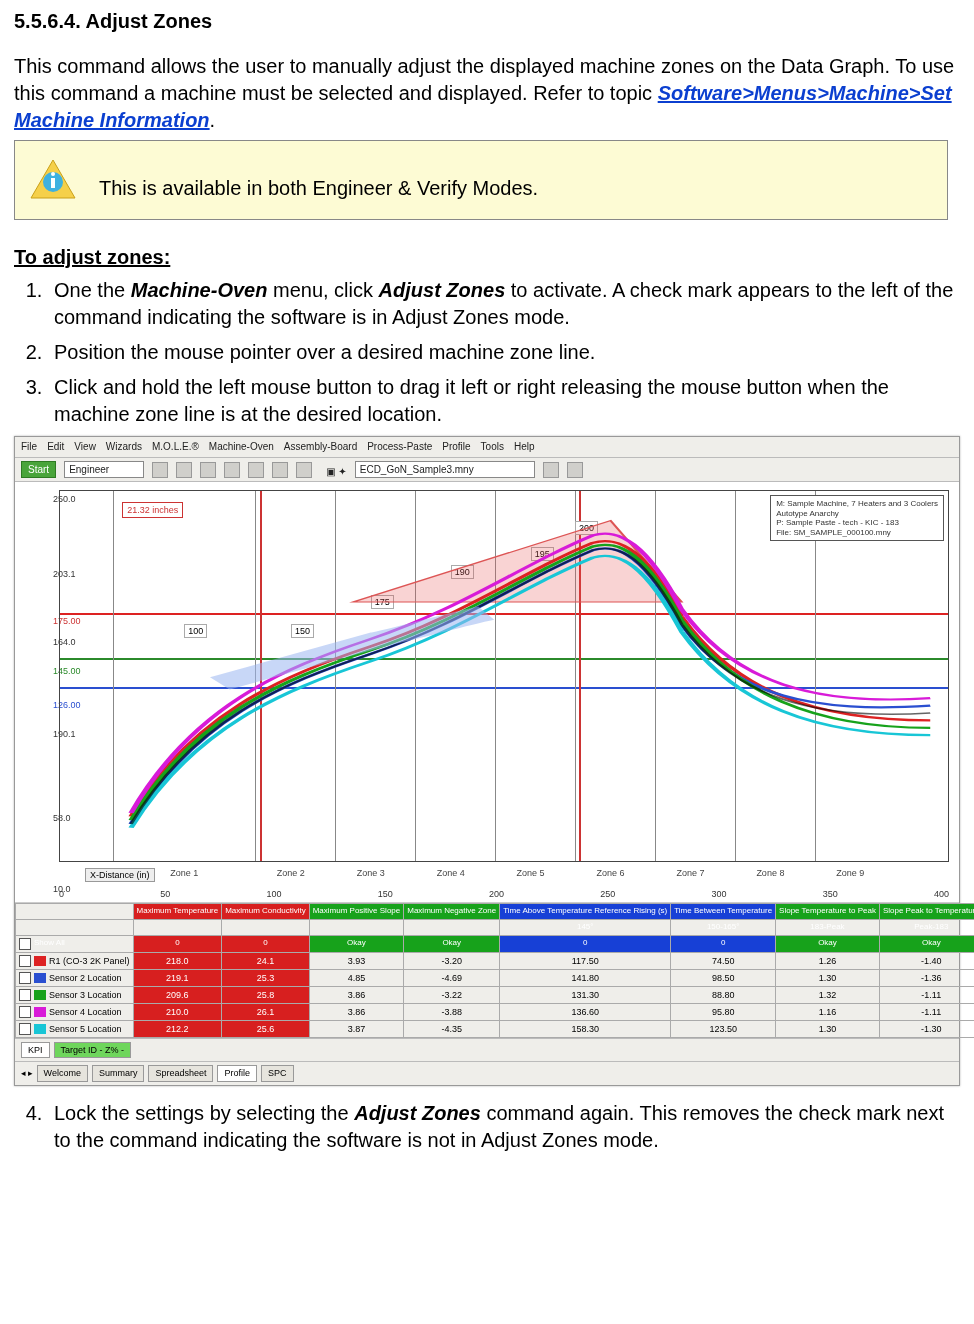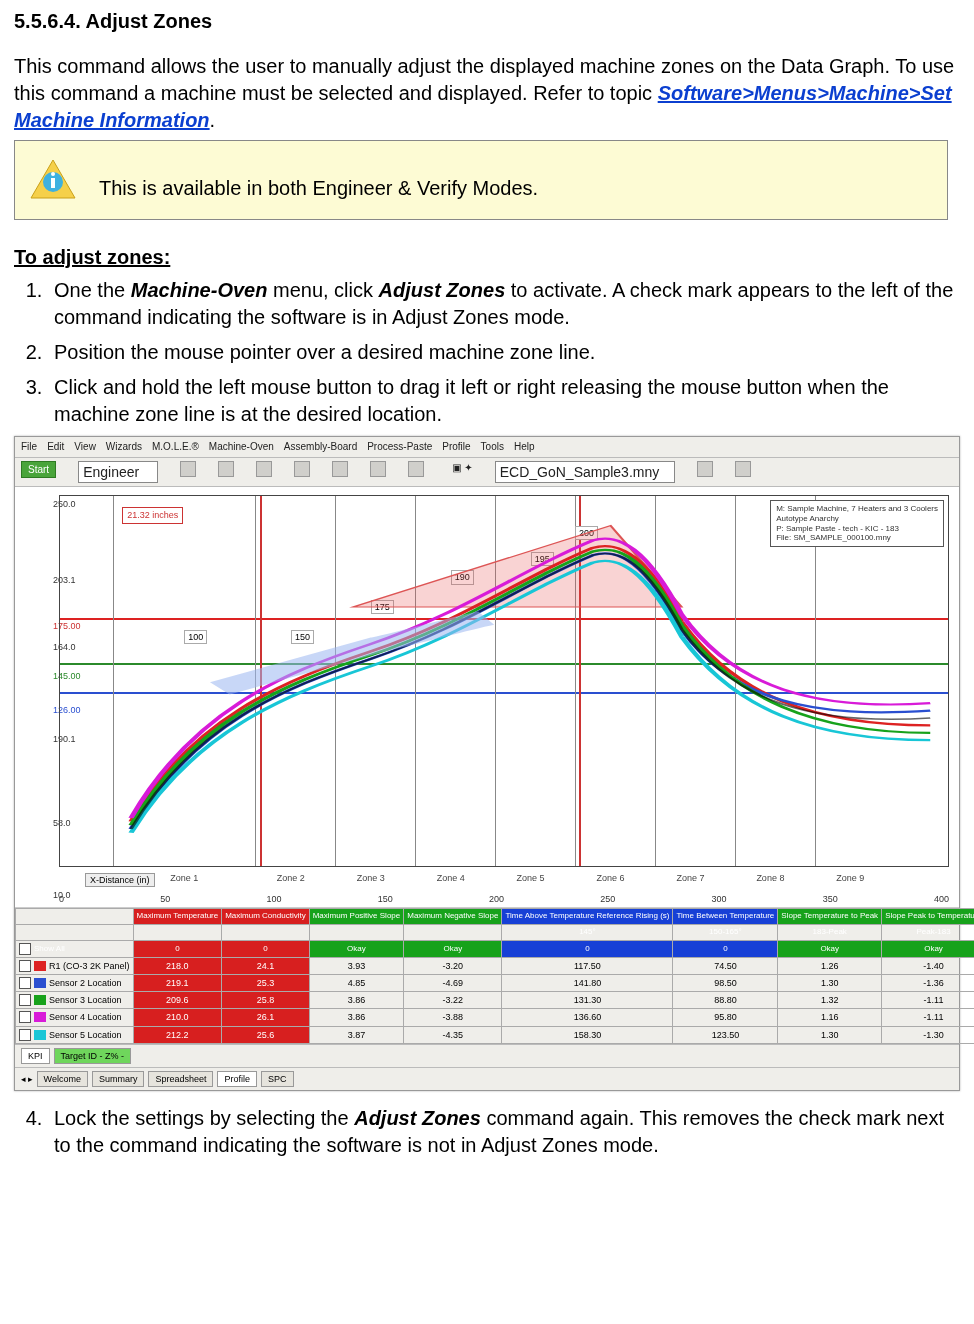--- a/index.html
+++ b/index.html
@@ -35,24 +35,24 @@
   .titlebar {
     background: linear-gradient(#3a6ee0,#1a48b8);
     color:#fff; font-size:11px; height:22px; display:flex; align-items:center; padding:0 6px; justify-content:space-between;
   }
   .titlebar .left { display:flex; gap:6px; align-items:center;}
   .titlebar .orange-sq{width:12px;height:12px;background:#e08a17;}
   .winbtns{display:flex;gap:2px;}
   .winbtn{width:18px;height:14px;background:#4f7be0;border:1px solid #95b4f0;font-size:9px;color:#fff;display:flex;align-items:center;justify-content:center;}
   .winbtn.close{background:#e05030;}
   .menubar{background:#efeeea;border-bottom:1px solid #bbb;font-size:10px;color:#222;padding:3px 6px;display:flex;gap:10px;}
-  .toolbar{background:#efeeea;border-bottom:1px solid #bbb;font-size:10px;color:#222;padding:3px 6px;display:flex;gap:22px;align-items:flex-start;}
+  .toolbar{background:#efeeea;border-bottom:1px solid #bbb;font-size:10px;color:#222;padding:3px 6px;display:flex;gap:8px;align-items:flex-end;}
   .toolbar .green-btn{background:#49a43a;color:#fff;padding:1px 6px;border:1px solid #2e7a22;}
   .tb-icon{width:14px;height:14px;background:#d0cfcb;border:1px solid #999;}
-  .combo{border:1px solid #888;padding:1px 4px;background:#fff;font-size:14px;min-width:170px;}
+  .combo{border:1px solid #888;padding:1px 4px;background:#fff;font-size:10px;min-width:170px;}
 
   .graph-area{position:relative;background:#fff;height:420px;border-bottom:1px solid #ccc;overflow:hidden;}
   .y-tick{position:absolute;left:6px;font-size:9px;color:#333;transform:translateY(-50%);margin-left:32px;}
   .plot{position:absolute;left:44px;right:10px;top:8px;bottom:40px;border:1px solid #444;}
   .hline{position:absolute;left:0;right:0;height:0;}
   .hline.red{border-top:2px solid #d22;}
   .hline.green{border-top:2px solid #2b8a2b;}
   .hline.blue{border-top:2px solid #2a4fd0;}
   .zone-sep{position:absolute;top:0;bottom:0;width:0;border-left:1px solid #888;}
   .zone-lbl{position:absolute;bottom:-18px;font-size:9px;color:#444;transform:translateX(-50%);}
@@ -218,21 +218,21 @@
   </div>
 
   <div class="tbl-zone">
     <table class="kpi">
       <thead>
         <tr>
           <th style="background:#efeeea;color:#000;min-width:110px"></th>
           <th class="bg-red">Maximum Temperature</th>
           <th class="bg-red">Maximum Conductivity</th>
           <th class="bg-green">Maximum Positive Slope</th>
-          <th class="bg-green">Maximum Negative Slope</th>
+          <th class="bg-green">Maximum Negative Zone</th>
           <th class="bg-blue">Time Above Temperature Reference Rising (s)</th>
           <th class="bg-blue">Time Between Temperature</th>
           <th class="bg-green">Slope Temperature to Peak</th>
           <th class="bg-green">Slope Peak to Temperature</th>
 
         </tr>
         <tr>
           <th style="background:#efeeea"></th>
           <th></th>
             <th></th>

